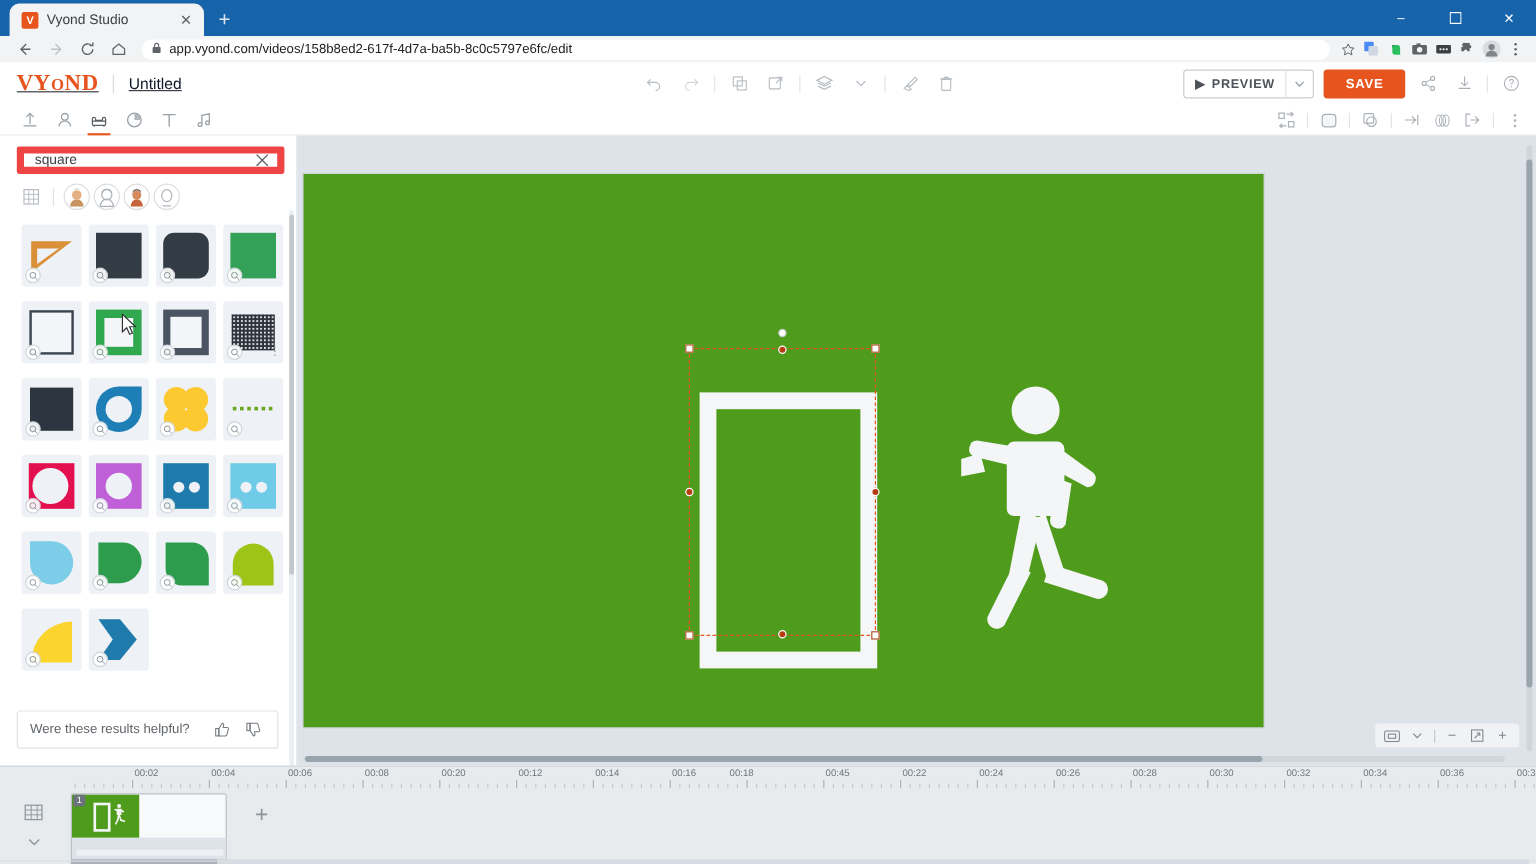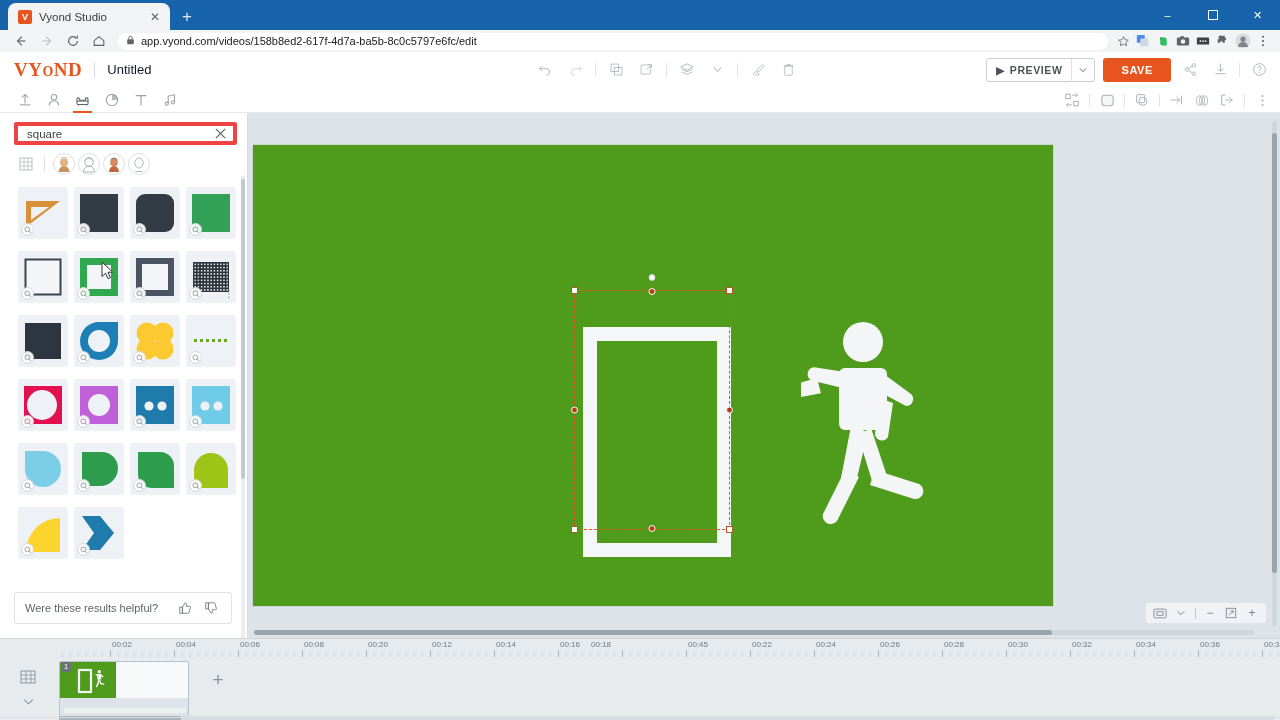--- a/index.html
+++ b/index.html
@@ -51,21 +51,21 @@
     display:flex; align-items:center; padding:0 8px; gap:6px; overflow:hidden;
   }
   .omnibox .url{ font-size:11px; color:#202124; white-space:nowrap; }
   .lock{ font-size:9px; color:#5f6368; }
   .ext-row{ display:flex; align-items:center; gap:2px; }
   .ext{ width:18px;height:18px;display:flex;align-items:center;justify-content:center;}
 
   
   .app-header{
     position:absolute; left:0; top:52px; width:1280px; height:35px;
-    background:#fff; display:flex; align-items:center;
+    background:#fff; display:flex; align-items:center;text-decoration:underline;
   }
   .logo{
     margin-left:14px; font-family:"Liberation Serif", serif;
     color:#e8541e; font-weight:bold; font-size:19px; letter-spacing:0.5px;
   }
   .logo .small{ font-size:14px; }
   .hdr-sep{ width:1px;height:16px;background:#d9dde1;margin:0 12px; }
   .doc-title{ color:#0f172a; font-size:13px;text-align:center; }
 
   .hdr-mid{ position:absolute; left:530px; top:52px; height:35px; display:flex; align-items:center; gap:0; }
@@ -107,21 +107,21 @@
   .rt-ico{ width:24px;height:24px;display:flex;align-items:center;justify-content:center;color:#a9b0b7; }
   .rt-sep{ width:1px;height:13px;background:#e0e4e7;margin:0 4px; }
 
   
   .library{
     position:absolute; left:0; top:113px; width:248px; height:525px;
     background:#fff; border-right:1px solid #d8dde1;
   }
   .search-wrap{ padding:9px 10px 8px 14px; }
   .search-box{
-    height:23px; border:4px solid #ef4444; border-radius:2px;
+    height:23px; border:6px solid #ef4444; border-radius:2px;
     display:flex; align-items:center; padding:0 4px 0 9px;justify-content:flex-end;
   }
   .search-box input{
     border:none; outline:none; flex:1; font-size:11.5px; color:#3c4043;
     font-family:"Liberation Sans", sans-serif; background:transparent;
   }
   .search-clear{ width:18px;height:18px;display:flex;align-items:center;justify-content:center;
     color:#595f65;font-size:13px; }
   .filter-row{ display:flex; align-items:center; gap:3px; padding:0 12px 6px 16px; }
   .filter-grid{ width:20px;height:20px;display:flex;align-items:center;justify-content:center;color:#b7bdc3; }
@@ -1131,21 +1131,21 @@
         <div class="tick major" style="left: 502px;"></div>
         <div class="tick-label" style="left: 502px;">00:16</div>
         <div class="tick minor" style="left: 510px;"></div>
         <div class="tick minor" style="left: 518px;"></div>
         <div class="tick minor" style="left: 526px;"></div>
         <div class="tick minor" style="left: 534px;"></div>
         <div class="tick minor" style="left: 542px;"></div>
         <div class="tick minor" style="left: 550px;"></div>
         <div class="tick minor" style="left: 558px;"></div>
         <div class="tick major" style="left: 566px;"></div>
-        <div class="tick-label" style="left: 533px;">00:18</div>
+        <div class="tick-label" style="left: 550px;">00:18</div>
         <div class="tick minor" style="left: 574px;"></div>
         <div class="tick minor" style="left: 582px;"></div>
         <div class="tick minor" style="left: 590px;"></div>
         <div class="tick minor" style="left: 598px;"></div>
         <div class="tick minor" style="left: 606px;"></div>
         <div class="tick minor" style="left: 614px;"></div>
         <div class="tick minor" style="left: 622px;"></div>
         <div class="tick major" style="left: 630px;"></div>
         <div class="tick-label" style="left: 630px;">00:45</div>
         <div class="tick minor" style="left: 638px;"></div>

